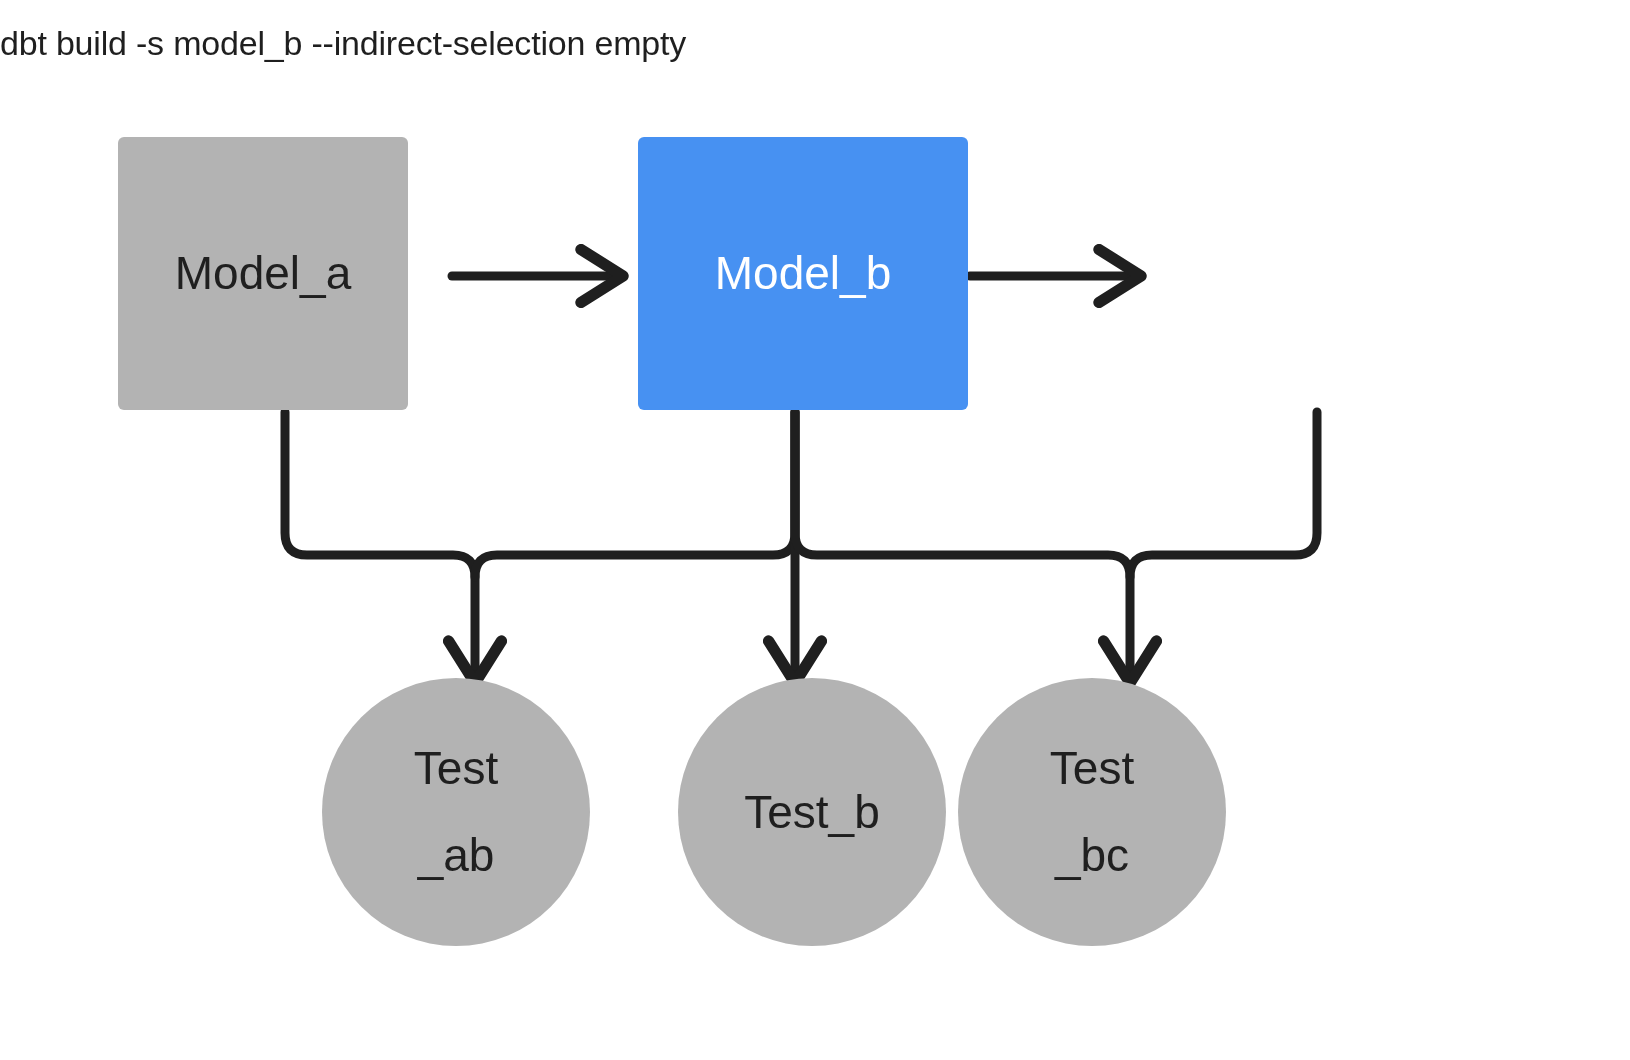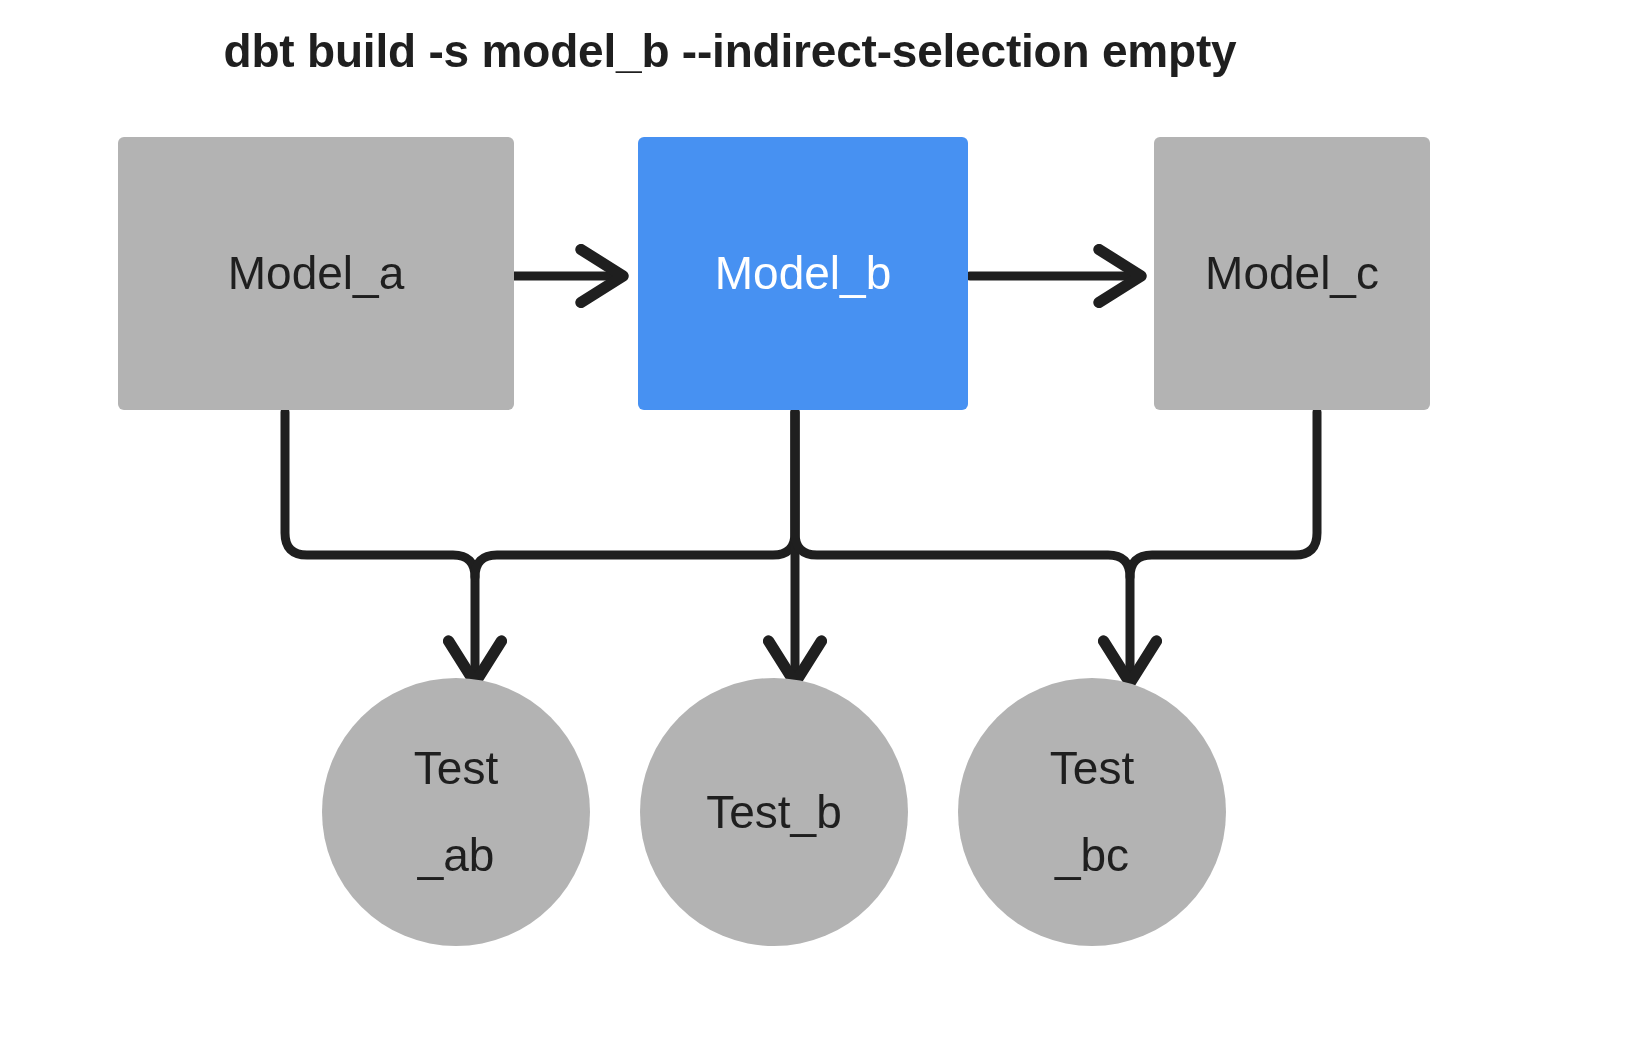--- a/index.html
+++ b/index.html
@@ -26,41 +26,41 @@
     top: 0;
     width: 1630px;
     height: 1060px;
     pointer-events: none;
   }
   .diagram-title {
     position: absolute;
     left: 0;
     top: 24px;
     width: 1460px;
-    text-align: center;
-    font-size: 46px;
-    font-weight: 700;
+    text-align: left;
+    font-size: 34px;
+    font-weight: 400;
     color: #1f1f1f;
     letter-spacing: -0.2px;
     white-space: nowrap;
   }
   .node-box {
     position: absolute;
     box-sizing: border-box;
     border-radius: 6px;
     display: flex;
     align-items: center;
     justify-content: center;
     font-size: 46px;
     line-height: 1.05;
     color: #1f1f1f;
     user-select: none;
   }
   .node-box.model-a {
-    left: 118px;  top: 137px;  width: 396px;  height: 273px;
+    left: 118px;  top: 137px;  width: 290px;  height: 273px;
     background: #b3b3b3;
   }
   .node-box.model-b {
     left: 638px;  top: 137px;  width: 330px;  height: 273px;
     background: #4791f2;
     color: #ffffff;
     align-items: center;
   }
   .node-box.model-c {
     left: 1154px; top: 137px;  width: 276px;  height: 273px;
@@ -78,21 +78,21 @@
     font-size: 46px;
     line-height: 1.9;
     color: #1f1f1f;
     text-align: center;
     user-select: none;
   }
   .node-circle.test-ab {
     left: 322px;  top: 678px;  width: 268px;  height: 268px;
   }
   .node-circle.test-b {
-    left: 640px;  top: 678px;  width: 268px;  height: 268px;
+    left: 678px;  top: 678px;  width: 268px;  height: 268px;
     line-height: 1.1;
   }
   .node-circle.test-bc {
     left: 958px;  top: 678px;  width: 268px;  height: 268px;
   }
   .circle-line { display: block; }
 </style>
 </head>
 <body>
 
@@ -129,23 +129,20 @@
   </svg>
 
   <div class="node-box model-a">
     <span>Model_a</span>
   </div>
 
   <div class="node-box model-b">
     <span>Model_b</span>
   </div>
 
-  <div class="node-box model-c">
-    <span>Model_c</span>
-  </div>
 
   <div class="node-circle test-ab">
     <span class="circle-line">Test</span>
     <span class="circle-line">_ab</span>
   </div>
 
   <div class="node-circle test-b">
     <span class="circle-line">Test_b</span>
   </div>
 

